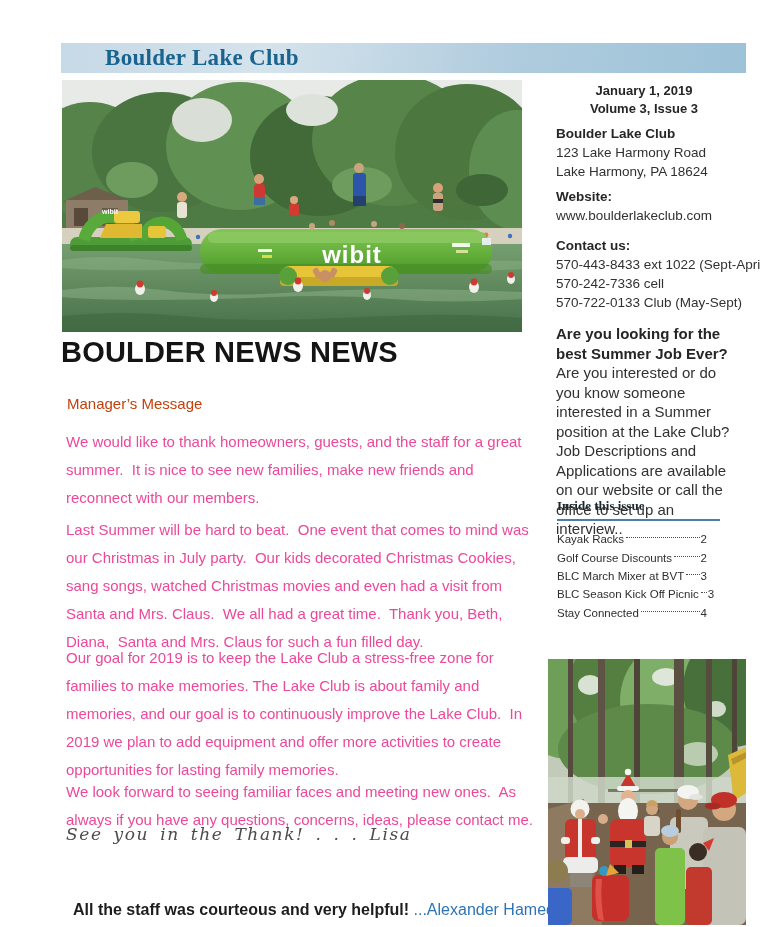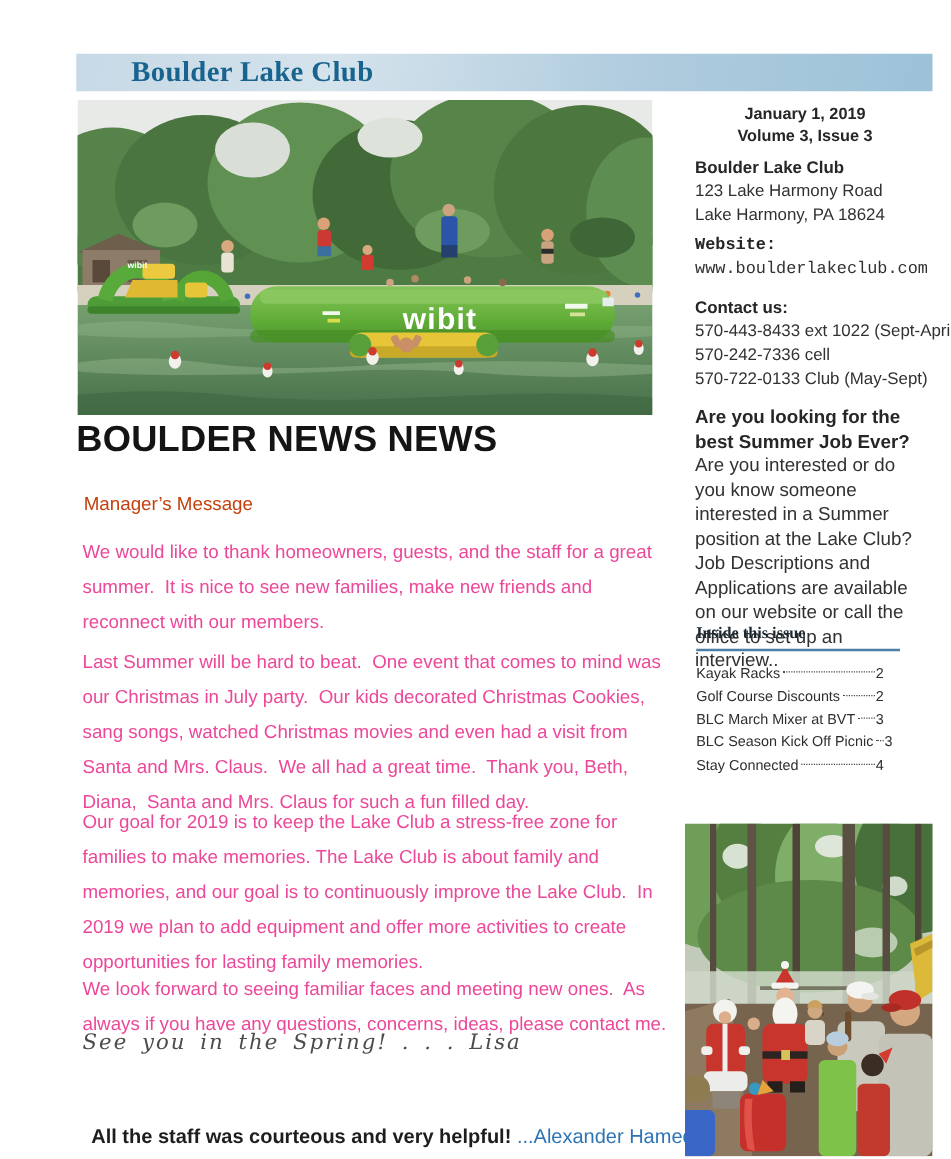--- a/index.html
+++ b/index.html
@@ -41,21 +41,21 @@
   }
   .testimonial {
     position:absolute; left:73px; top:826px; width:470px;
     font-size:16px; font-weight:700; color:#1d1d1d; line-height:29px; white-space:nowrap;
   }
   .testimonial .author { color:#2e74b5; font-weight:400; }
   
   .sb { position:absolute; left:556px; color:#313131; }
   .sb-issue { top:42px; width:176px; text-align:center; font-weight:700; font-size:13px; line-height:18px; color:#262626; }
   .sb-org { top:84px; font-size:13.5px; line-height:19px; }
-  .sb-web { top:147px; font-size:13.5px; line-height:19px;font-family:Liberation Mono, monospace; }
+  .sb-web { top:147px; font-size:13.5px; line-height:19px; }
   .sb-contact { top:196px; font-size:13.5px; line-height:19px; white-space:nowrap; }
   .sb-job { top:284px; width:182px; font-size:15px; line-height:19.5px; }
   .b { font-weight:700; color:#262626; }
   
   .toc { position:absolute; left:557px; top:458px; width:172px; }
   .toc-heading {
     font-family:"Liberation Serif", serif; font-weight:700; font-size:13px;
     color:#1c2830; padding-bottom:5px; border-bottom:2px solid #4d7fa6; width:163px;
   }
   .toc-items { margin-top:9px; width:150px; font-size:11.5px; color:#2e2e2e; }
@@ -204,21 +204,21 @@
   <div class="headline">BOULDER NEWS NEWS</div>
   <div class="kicker">Manager’s Message</div>
 
   <div class="bodycopy">
     <p class="p1">We would like to thank homeowners, guests, and the staff for a great summer.  It is nice to see new families, make new friends and reconnect with our members.</p>
     <p class="p2">Last Summer will be hard to beat.  One event that comes to mind was our Christmas in July party.  Our kids decorated Christmas Cookies, sang songs, watched Christmas movies and even had a visit from Santa and Mrs. Claus.  We all had a great time.  Thank you, Beth, Diana,  Santa and Mrs. Claus for such a fun filled day.</p>
     <p class="p3">Our goal for 2019 is to keep the Lake Club a stress-free zone for families to make memories. The Lake Club is about family and memories, and our goal is to continuously improve the Lake Club.  In 2019 we plan to add equipment and offer more activities to create opportunities for lasting family memories.</p>
     <p class="p4">We look forward to seeing familiar faces and meeting new ones.  As always if you have any questions, concerns, ideas, please contact me.</p>
   </div>
 
-  <div class="signoff">See you in the Spring! . . . Lisa</div>
+  <div class="signoff">See you in the Thank! . . . Lisa</div>
 
   <div class="testimonial">
     <br>
     <span>All the staff was courteous and very helpful! </span><span class="author">...Alexander Hamed</span>
   </div>
 
   <div class="sb sb-issue">
     <div>January 1, 2019</div>
     <div>Volume 3, Issue 3</div>
   </div>

